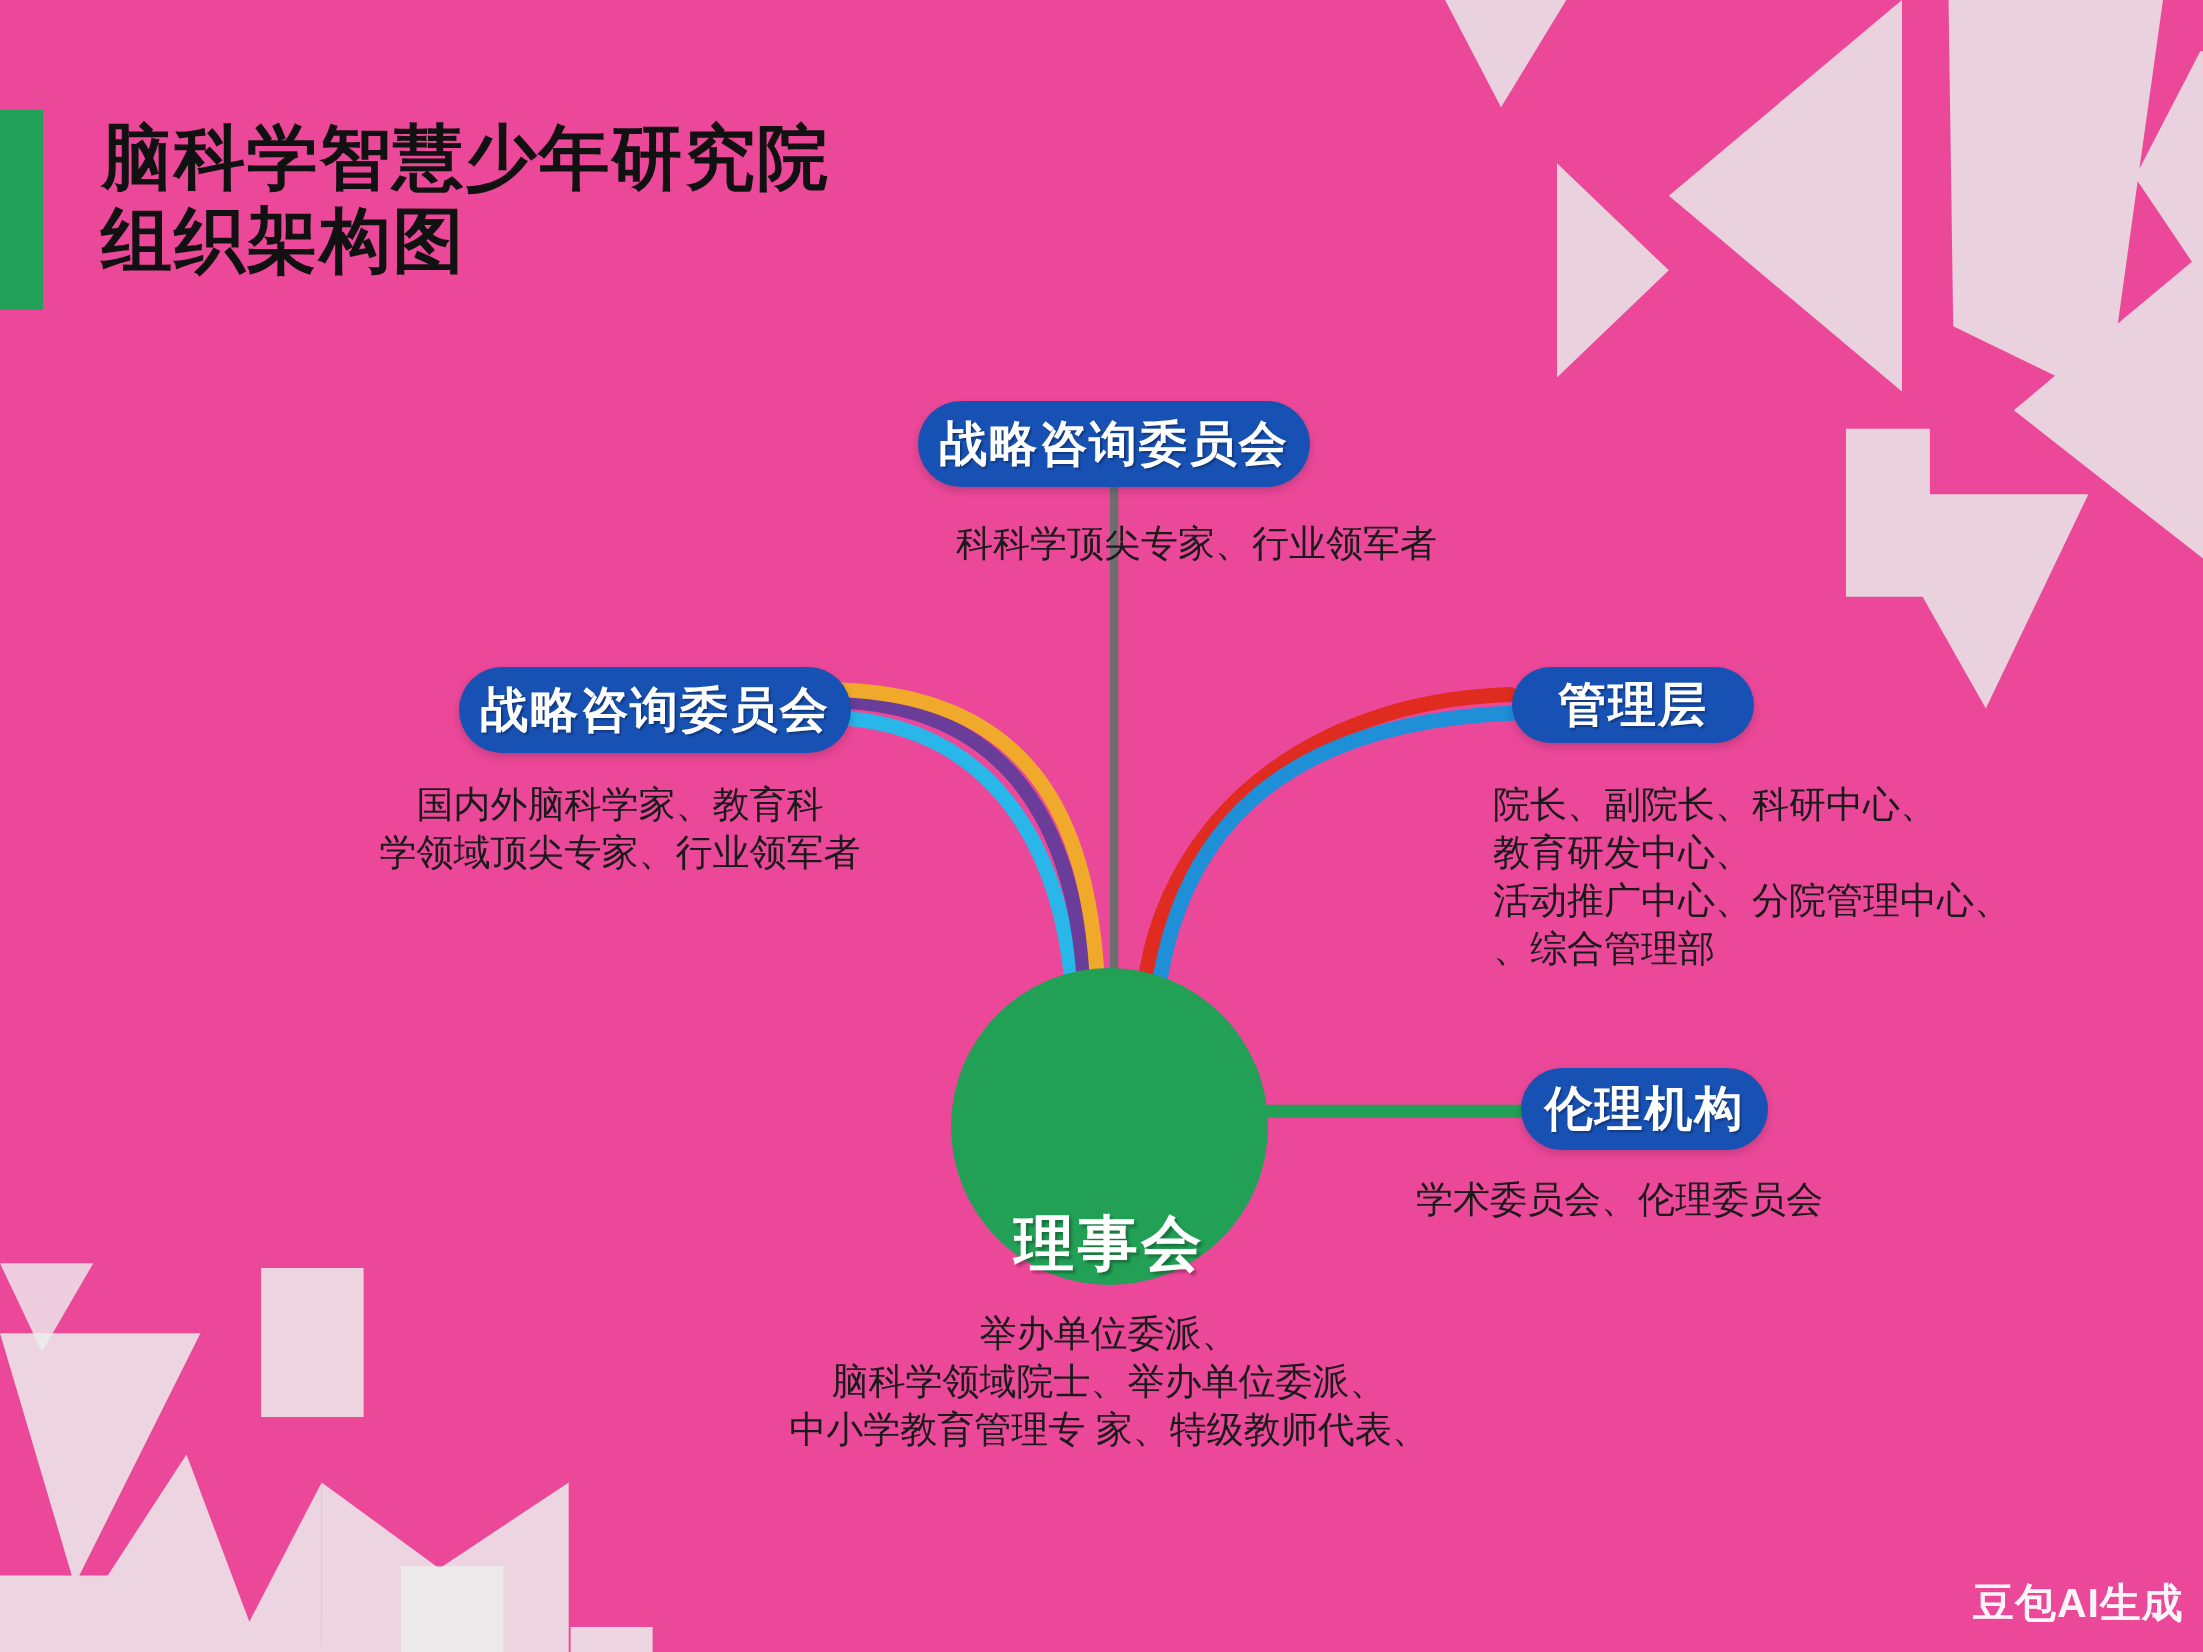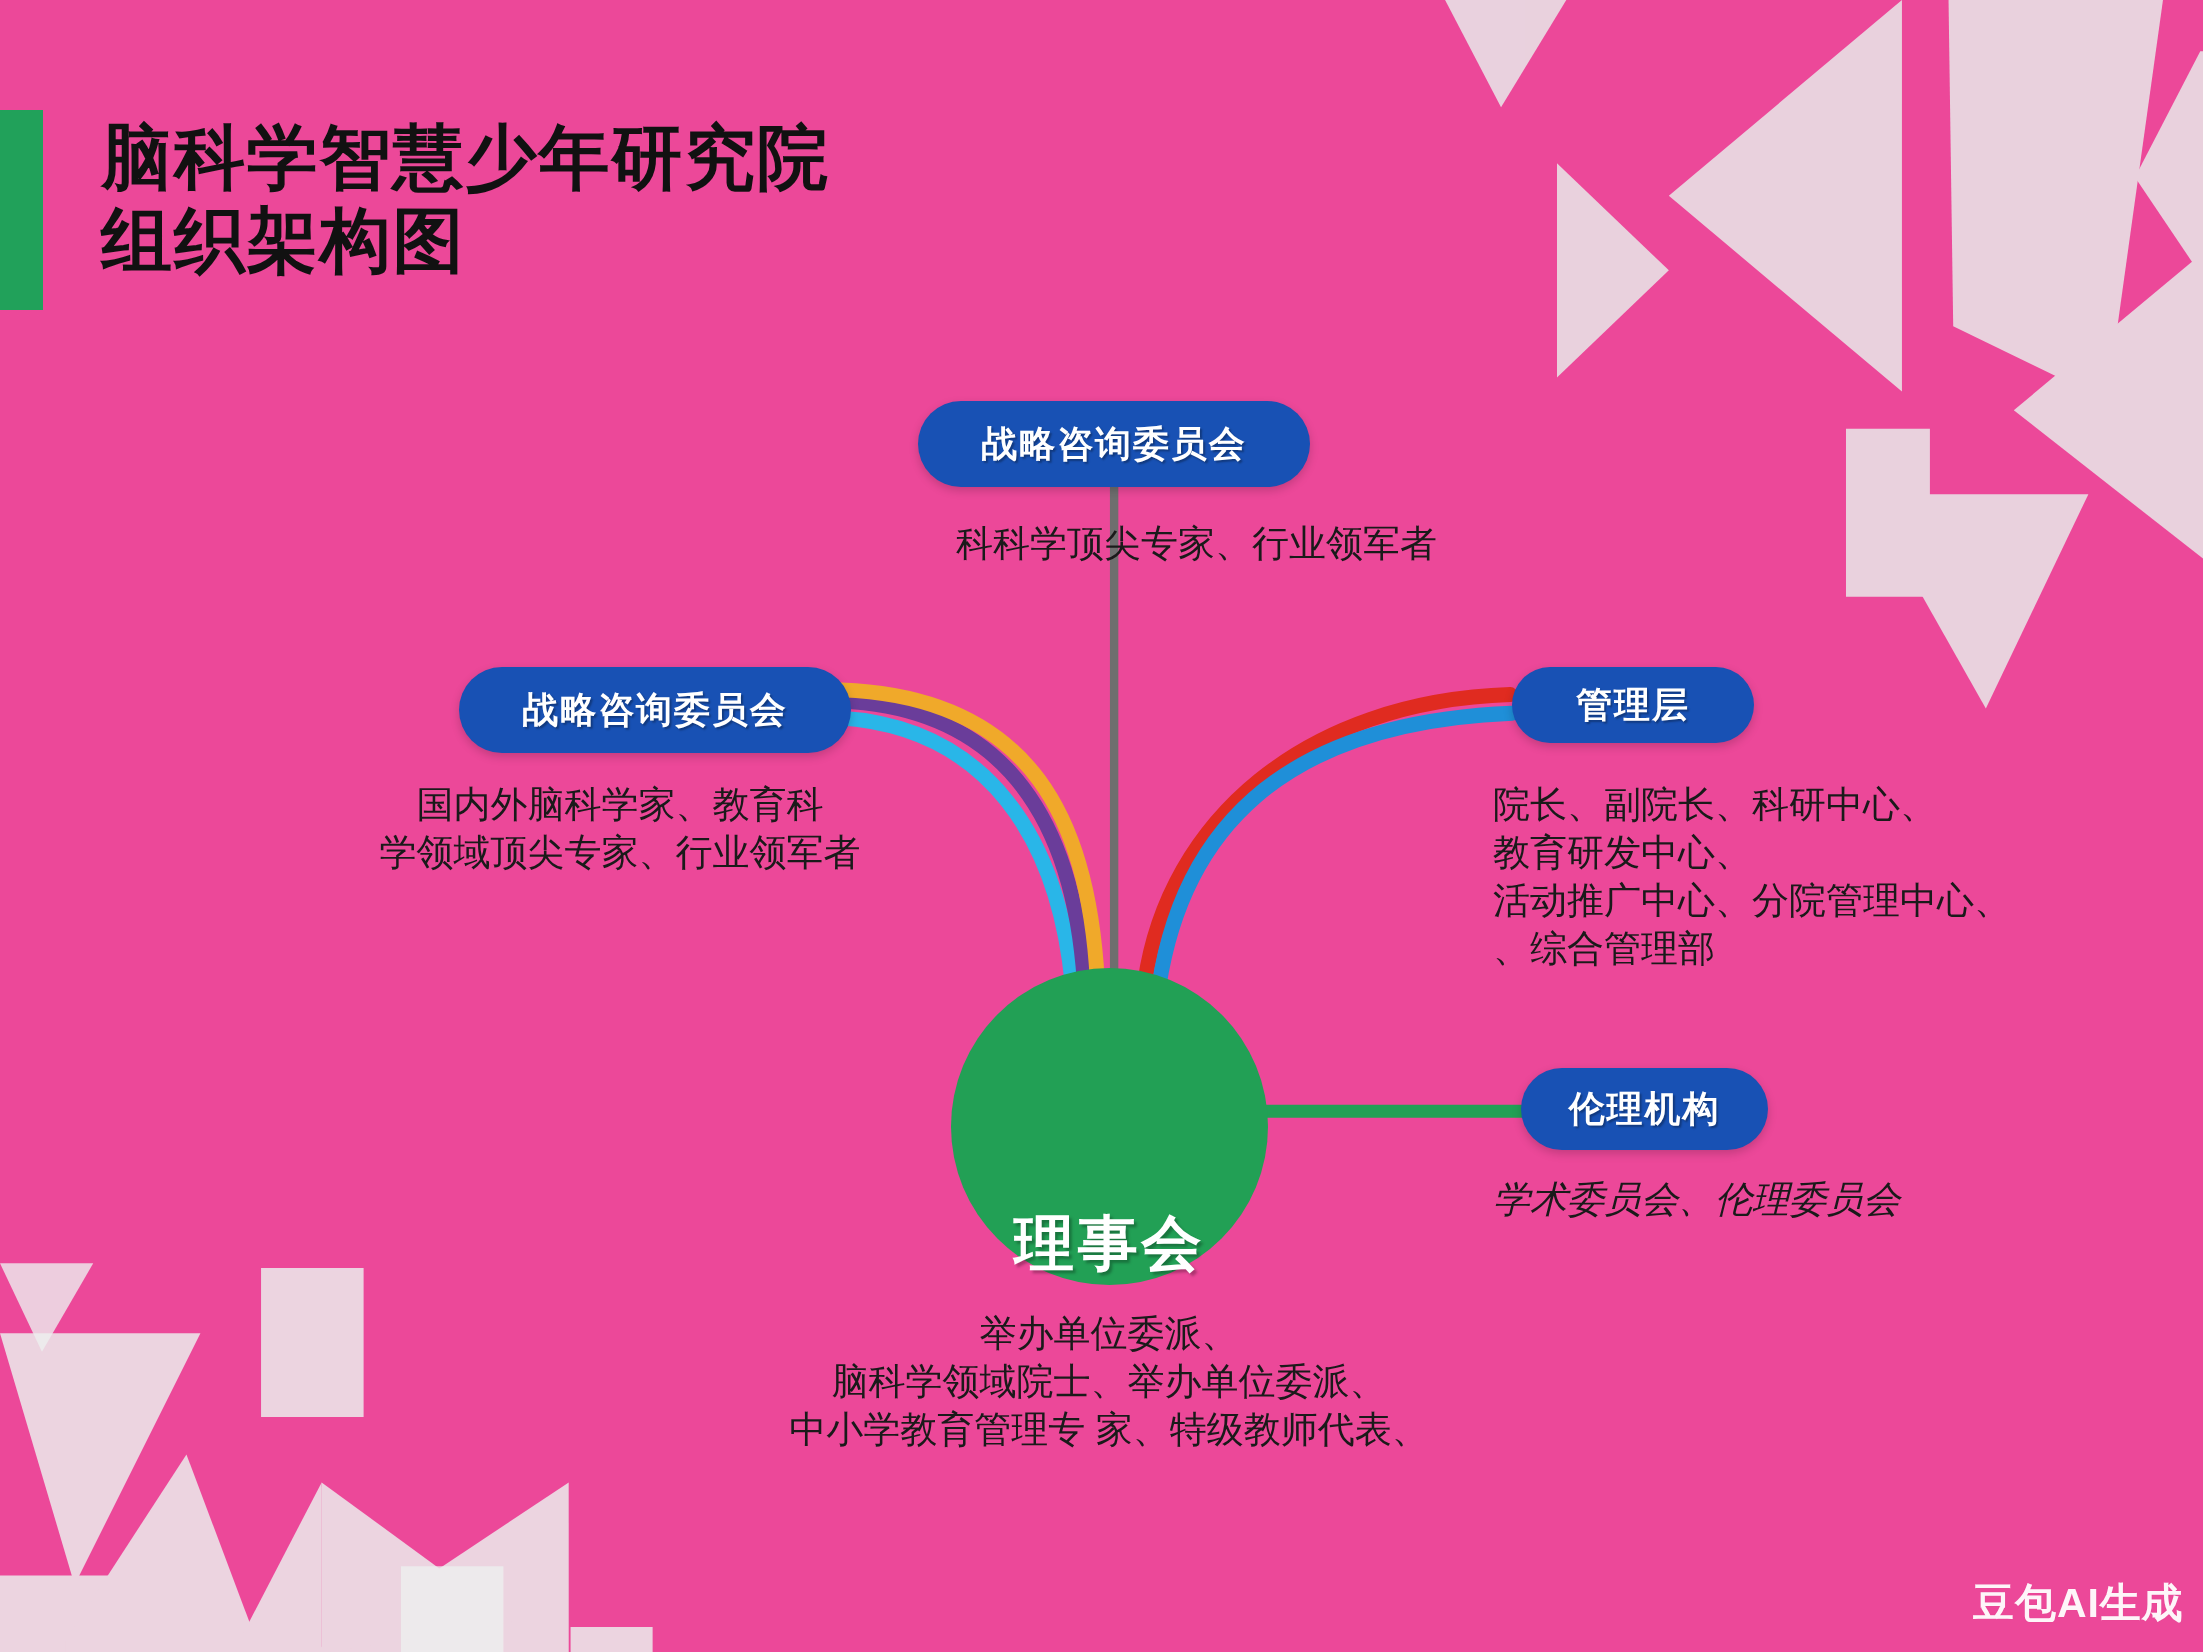--- a/index.html
+++ b/index.html
@@ -63,21 +63,21 @@
     pointer-events: none;
   }
 
   
   .pill {
     position: absolute;
     z-index: 6;
     background: #1851B4;
     color: #ffffff;
     border-radius: 931px;
-    font-size: 36px;
+    font-size: 48px;
     font-weight: bold;
     letter-spacing: 1.9px;
     display: flex;
     align-items: center;
     justify-content: center;
     box-shadow: 0 3.7px 9.3px rgba(0,0,0,0.18);
     text-shadow: 1.9px 1.9px 1.9px rgba(0,0,0,0.30);
     white-space: nowrap;
   }
 
@@ -203,21 +203,21 @@
   <div class="caption" style="left:1493px; top:781px; text-align:left;">
     <span class="caption-line">院长、副院长、科研中心、</span>
     <span class="caption-line">教育研发中心、</span>
     <span class="caption-line">活动推广中心、分院管理中心、</span>
     <span class="caption-line">、综合管理部</span>
   </div>
 
   <div class="pill" style="left:1521px; top:1068px; width:247px; height:82px;">
     <span>伦理机构</span>
   </div>
-  <div class="caption" style="left:1493px; top:1176px; text-align:left;font-style:italic;">
+  <div class="caption" style="left:1416px; top:1176px; text-align:left;">
     <span class="caption-line">学术委员会、伦理委员会</span>
   </div>
 
   <div id="node-center">
     <span>理事会</span>
   </div>
   <div class="caption" style="left:708px; top:1310px; width:802px; text-align:center;">
     <span class="caption-line">举办单位委派、</span>
     <span class="caption-line">脑科学领域院士、举办单位委派、</span>
     <span class="caption-line">中小学教育管理专 家、特级教师代表、</span>

